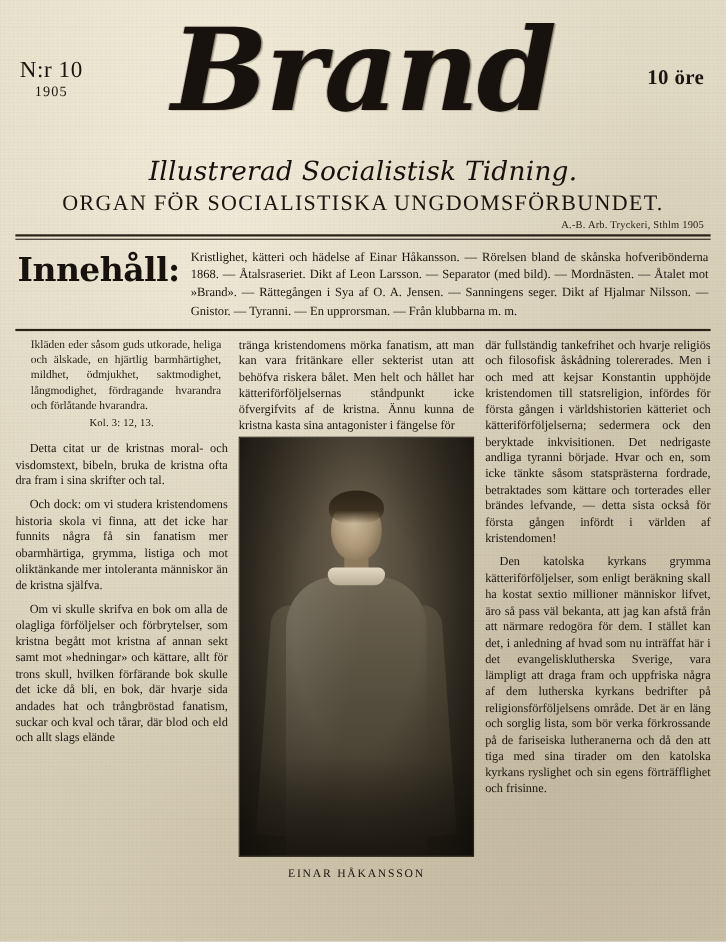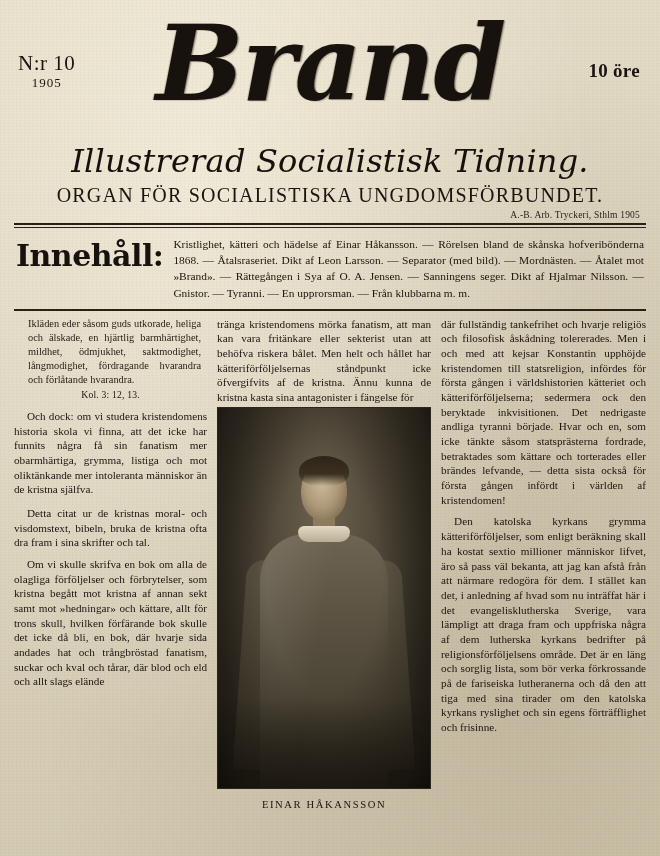--- a/index.html
+++ b/index.html
@@ -83,21 +83,21 @@
     text-shadow:
       1px 0 0 rgba(40,30,20,.35),
       2px 1px 0 rgba(60,45,30,.18),
       -1px 0 0 rgba(40,30,20,.18);
   }
 
   .subtitle {
     text-align: center;
     font-family: "DejaVu Serif", serif;
     font-style: italic;
-    font-size: 32px;
+    font-size: 24px;
     letter-spacing: .2px;
     margin-top: 2px;
     color: #16110c;
   }
   .organ {
     text-align: center;
     font-family: "Liberation Serif", serif;
     font-size: 20px;
     letter-spacing: 1.2px;
     margin-top: 4px;
@@ -315,22 +315,22 @@
     <div class="contents-body">Kristlighet, kätteri och hädelse af Einar Håkansson. — Rörelsen bland de skånska hofveribönderna 1868. — Åtalsraseriet. Dikt af Leon Larsson. — Separator (med bild). — Mordnästen. — Åtalet mot »Brand». — Rättegången i Sya af O. A. Jensen. — Sanningens seger. Dikt af Hjalmar Nilsson. — Gnistor. — Tyranni. — En upprorsman. — Från klubbarna m. m.</div>
   </div>
 
   <hr class="rule">
 
   <div class="article">
 
     <div class="col left">
       <div class="epigraph">Ikläden eder såsom guds utkorade, heliga och älskade, en hjärtlig barmhärtighet, mildhet, ödmjukhet, saktmodighet, långmodighet, fördragande hvarandra och förlåtande hvarandra.</div>
       <div class="epigraph-src">Kol. 3: 12, 13.</div>
+      <p class="para first">Detta citat ur de kristnas moral- och visdomstext, bibeln, bruka de kristna ofta dra fram i sina skrifter och tal.</p>
       <p class="para">Och dock: om vi studera kristendomens historia skola vi finna, att det icke har funnits några få sin fanatism mer obarmhärtiga, grymma, listiga och mot oliktänkande mer intoleranta människor än de kristna själfva.</p>
-      <p class="para first">Detta citat ur de kristnas moral- och visdomstext, bibeln, bruka de kristna ofta dra fram i sina skrifter och tal.</p>
       <p class="para">Om vi skulle skrifva en bok om alla de olagliga förföljelser och förbrytelser, som kristna begått mot kristna af annan sekt samt mot »hedningar» och kättare, allt för trons skull, hvilken förfärande bok skulle det icke då bli, en bok, där hvarje sida andades hat och trångbröstad fanatism, suckar och kval och tårar, där blod och eld och allt slags elände</p>
     </div>
 
     <div class="col mid">
       <p class="para" style="text-indent:0;margin-top:0">tränga kristendomens mörka fanatism, att man kan vara fritänkare eller sekterist utan att behöfva riskera bålet. Men helt och hållet har kätteriförföljelsernas ståndpunkt icke öfvergifvits af de kristna. Ännu kunna de kristna kasta sina antagonister i fängelse för</p>
       <div class="figure">
         <div class="photo">
           <div class="fig-armL"></div>
           <div class="fig-armR"></div>
           <div class="fig-body"></div>

